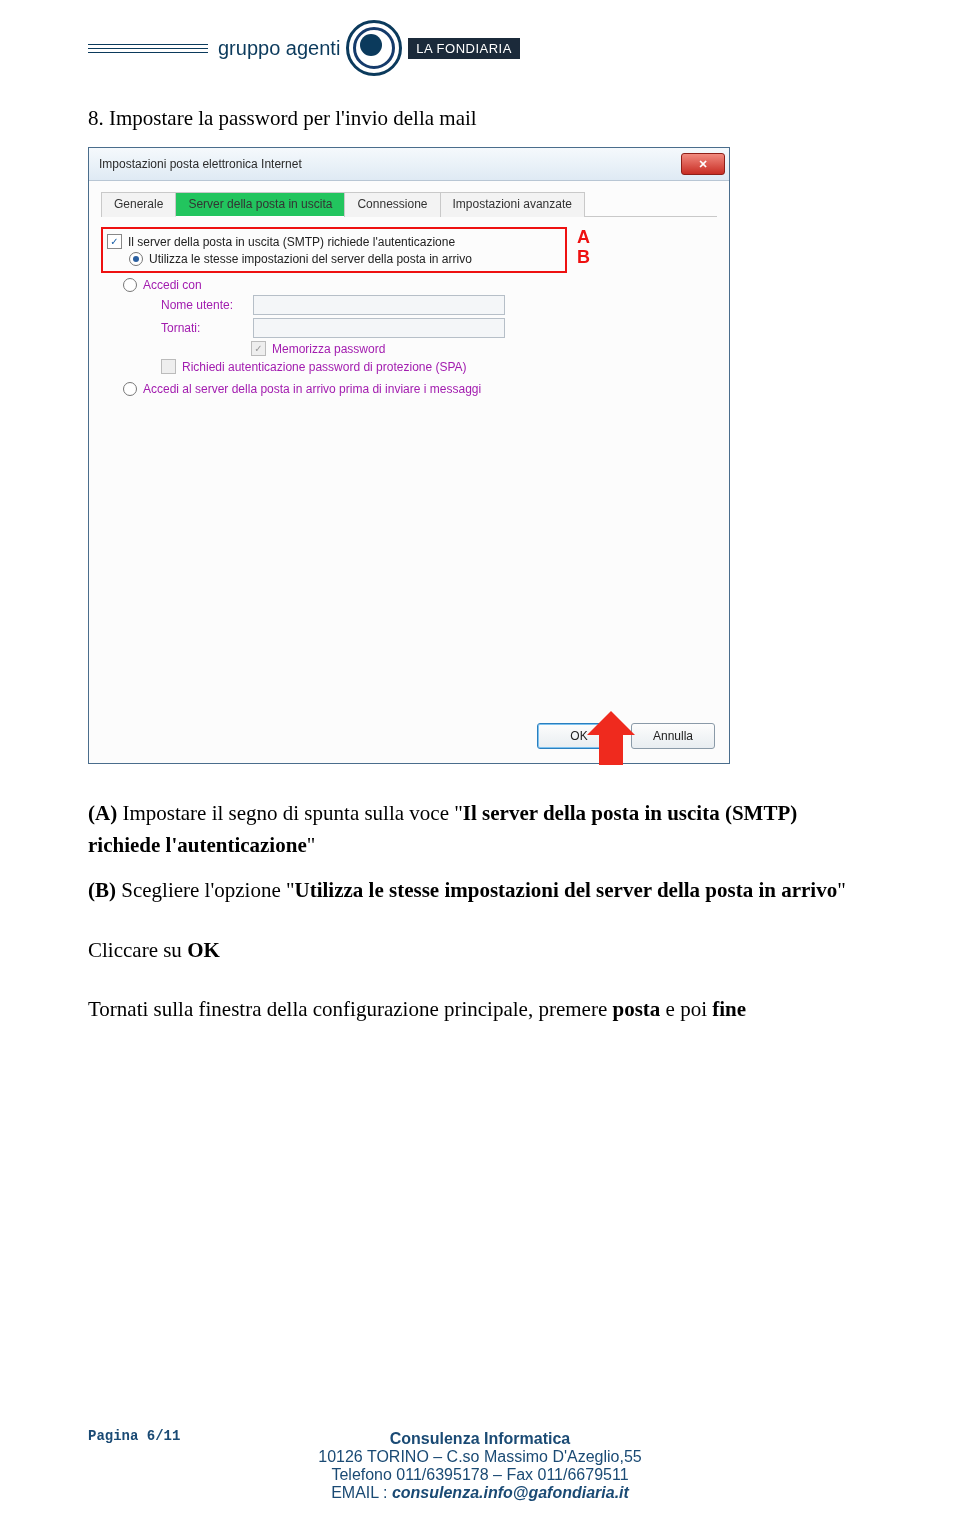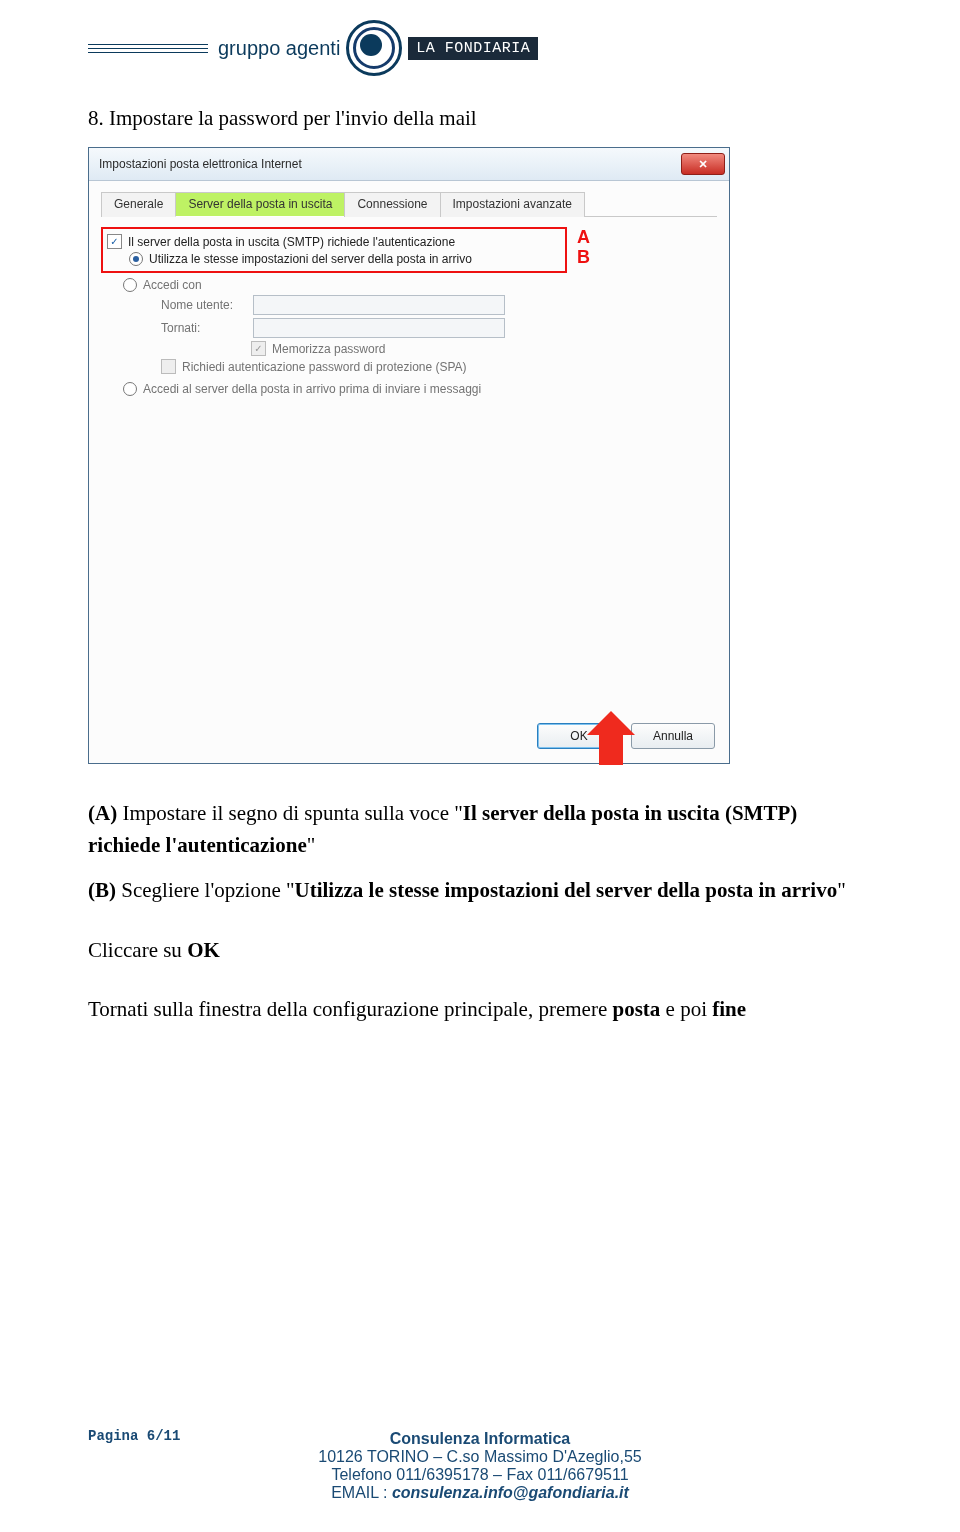--- a/index.html
+++ b/index.html
@@ -36,22 +36,22 @@
     position: absolute;
     border: 3px solid #0b3a5c;
     border-radius: 50%;
   }
   .ring.r1 { width: 50px; height: 50px; left: 0; top: 0; }
   .ring.r2 { width: 36px; height: 36px; left: 7px; top: 7px; border-color:#153b6b;}
   .ring.r3 { width: 22px; height: 22px; left: 14px; top: 14px; background:#0b3a5c; border:none;}
   .logo-tag {
     background: #1b2a3a;
     color: #fff;
-    font-family: Liberation Mono, monospace;
-    font-size: 15px;
+    font-family: Liberation Sans, sans-serif;
+    font-size: 13px;
     padding: 3px 8px;
     letter-spacing: 0.5px;
   }
   .logo-lines {
     display:flex; flex-direction:column; gap:3px; margin-right:4px;
   }
   .logo-line {
     width: 120px; height:1px; background:#0b3a5c;
   }
   
@@ -107,21 +107,21 @@
     font-size: 12px;
     color:#333;
     background: #f3f3f3;
     border: 1px solid #c9c9c9;
     border-bottom: none;
     margin-right: -1px;
     position: relative;
     top: 1px;
   }
   .tab.active {
-    background: #bef264;
+    background: #22c55e;
     border-bottom: 1px solid #fff;
     font-weight: 500;
   }
   .opt-group {
     position: relative;
   }
   .red-box {
     border: 2px solid #e11;
     padding: 2px 4px;
     margin-bottom: 2px;
@@ -130,21 +130,21 @@
   }
   .anno {
     position: absolute;
     color: #e11;
     font-family: Arial, sans-serif;
     font-size: 18px;
     font-weight: bold;
   }
   .anno.a { left: 476px; top: 0px; }
   .anno.b { left: 476px; top: 20px; }
-  .row { display:flex; align-items:center; gap:6px; margin: 3px 0; color:#737373;}
+  .row { display:flex; align-items:center; gap:6px; margin: 3px 0; color:#a21caf;}
   .row.dark { color:#222; }
   .row.indent1 { margin-left: 22px; }
   .row.indent2 { margin-left: 60px; }
   .row.indent3 { margin-left: 150px; }
   .chk {
     width: 13px; height: 13px;
     border: 1px solid #888;
     background: #fff;
     display:inline-flex; align-items:center; justify-content:center;
     font-size: 10px; color:#1a5fa8;

